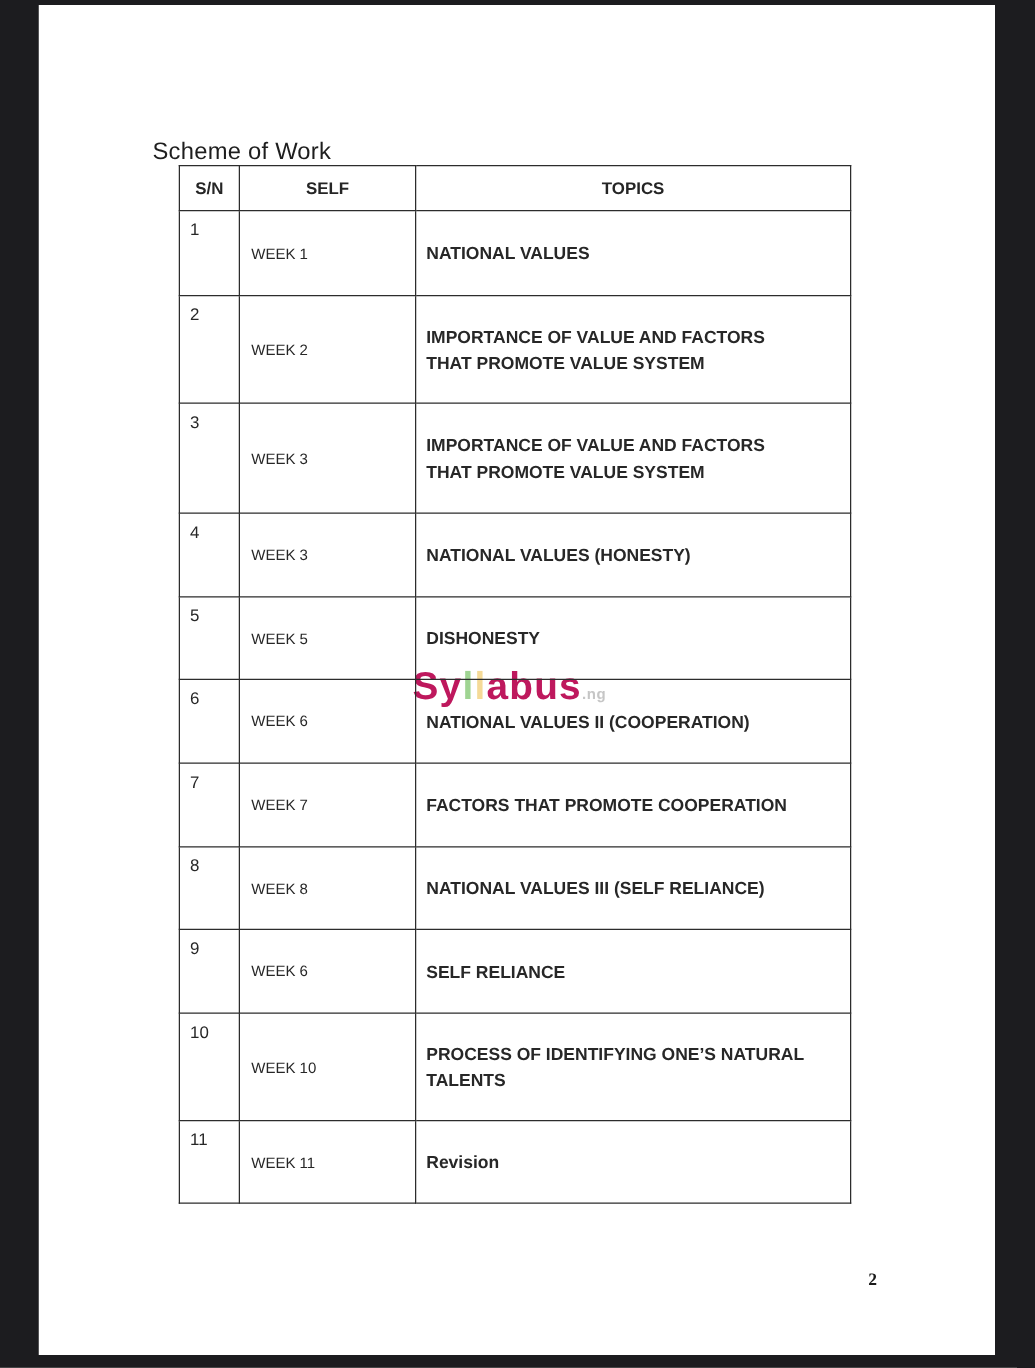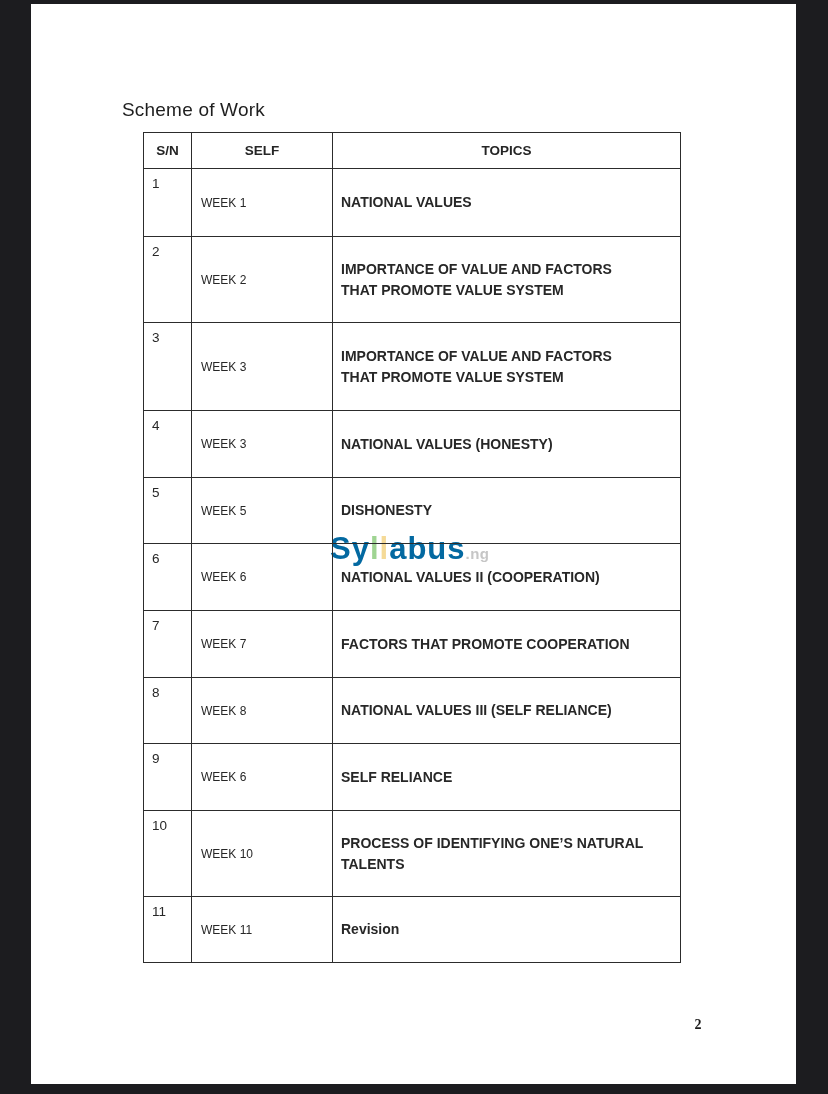--- a/index.html
+++ b/index.html
@@ -11,41 +11,41 @@
   }
   .frame { position: relative; width: 828px; height: 1094px; background: #1c1c1f; }
   .page {
     position: absolute;
     left: 31px; top: 4px;
     width: 765px; height: 1080px;
     background: #ffffff;
   }
   .page-title {
     position: absolute;
-    left: 91px; top: 95px;
+    left: 91px; top: 107px;
     font-size: 19px;
     font-weight: 500;
     color: #1e1e1e;
     letter-spacing: 0.2px;
   }
   .watermark {
     position: absolute;
     left: 299px; top: 529px;
     z-index: 0;
     font-weight: 700;
     font-size: 31px;
     letter-spacing: 1px;
     white-space: nowrap;
     user-select: none;
     line-height: 1;
   }
-  .wm-green  { color: #0369a1; }
+  .wm-green  { color: #be185d; }
   .wm-leaf   { color: #9fd492; }
   .wm-yellow { color: #f5da97; }
-  .wm-suffix { color: #c6c6c6; font-size: 15px; letter-spacing: 0.5px; }
+  .wm-suffix { color: #c6c6c6; font-size: 12px; letter-spacing: 0.5px; }
   table.scheme {
     position: absolute;
     left: 112px; top: 128px;
     z-index: 1;
     width: 537px;
     border-collapse: collapse;
     table-layout: fixed;
     background: transparent;
     color: #272727;
   }

